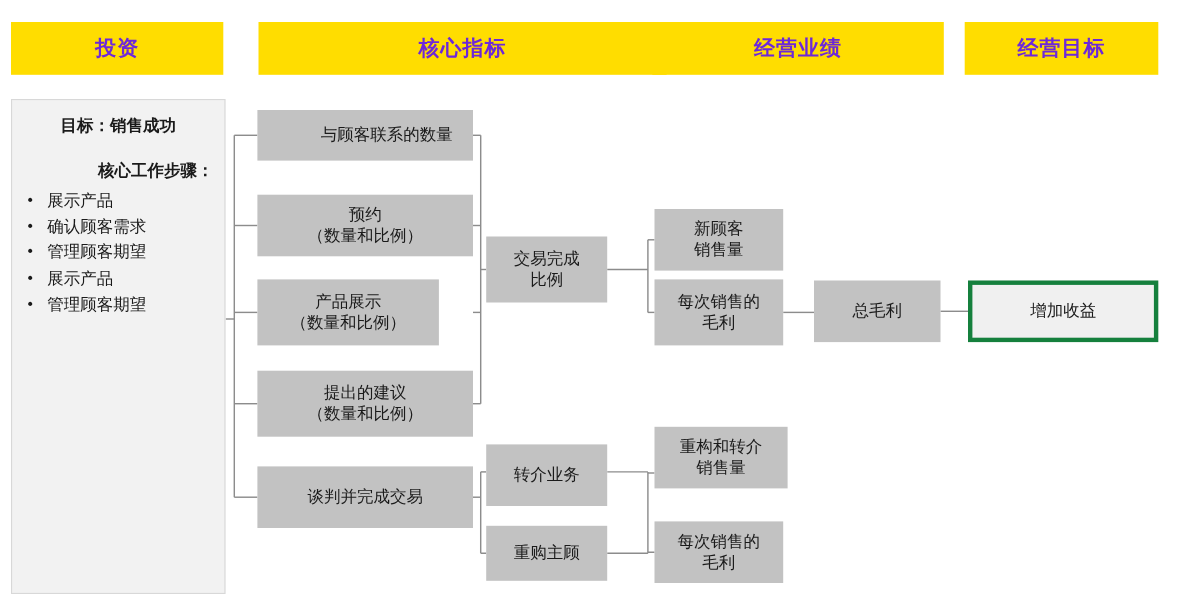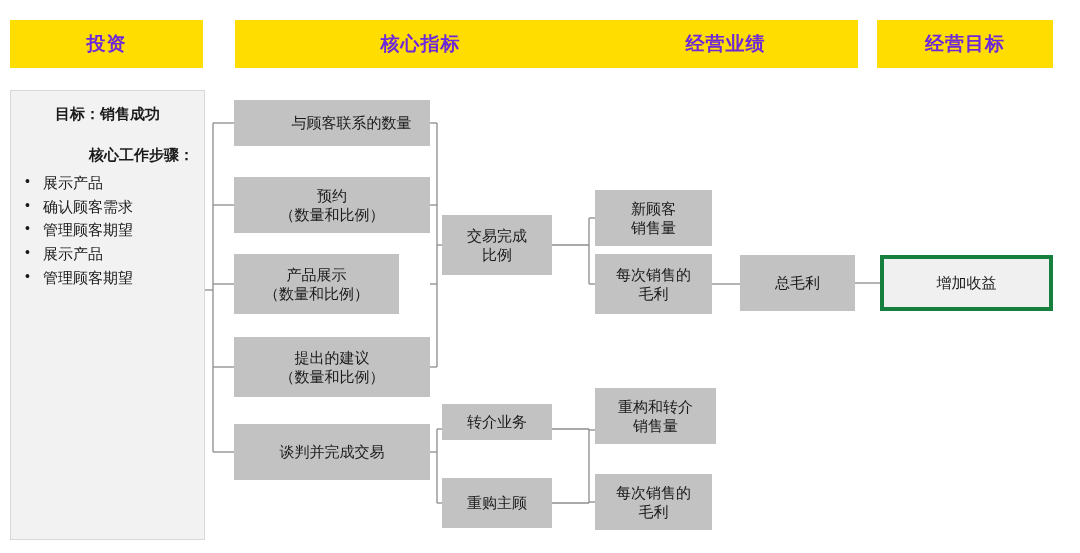--- a/index.html
+++ b/index.html
@@ -142,21 +142,21 @@
       </div>
       <div class="node" style="left: 234px; top: 337px; width: 196px; height: 60px;">
         <span>提出的建议<br>（数量和比例）</span>
       </div>
       <div class="node" style="left: 234px; top: 424px; width: 196px; height: 56px;">
         <span>谈判并完成交易</span>
       </div>
       <div class="node" style="left: 442px; top: 215px; width: 110px; height: 60px;">
         <span>交易完成<br>比例</span>
       </div>
-      <div class="node" style="left: 442px; top: 404px; width: 110px; height: 36px; text-align: right;">
+      <div class="node" style="left: 442px; top: 404px; width: 110px; height: 56px; text-align: right;">
         <span>转介业务</span>
       </div>
       <div class="node" style="left: 442px; top: 478px; width: 110px; height: 50px;">
         <span>重购主顾</span>
       </div>
       <div class="node" style="left: 595px; top: 190px; width: 117px; height: 56px;">
         <span>新顾客<br>销售量</span>
       </div>
       <div class="node" style="left: 595px; top: 254px; width: 117px; height: 60px;">
         <span>每次销售的<br>毛利</span>

